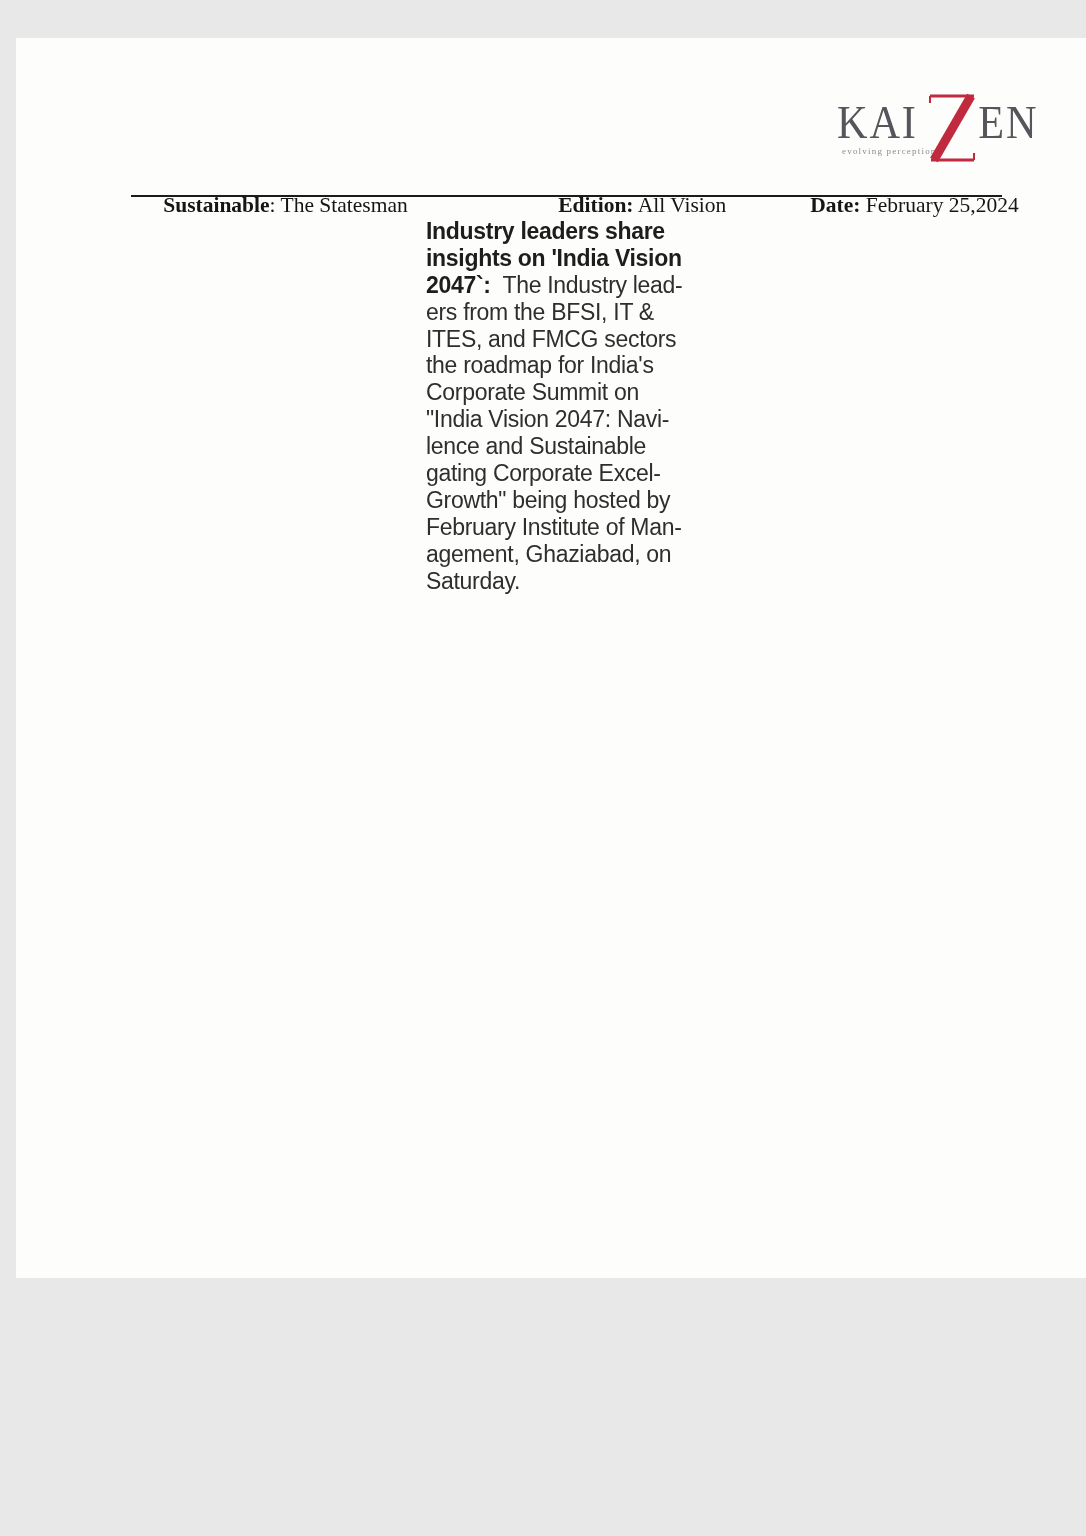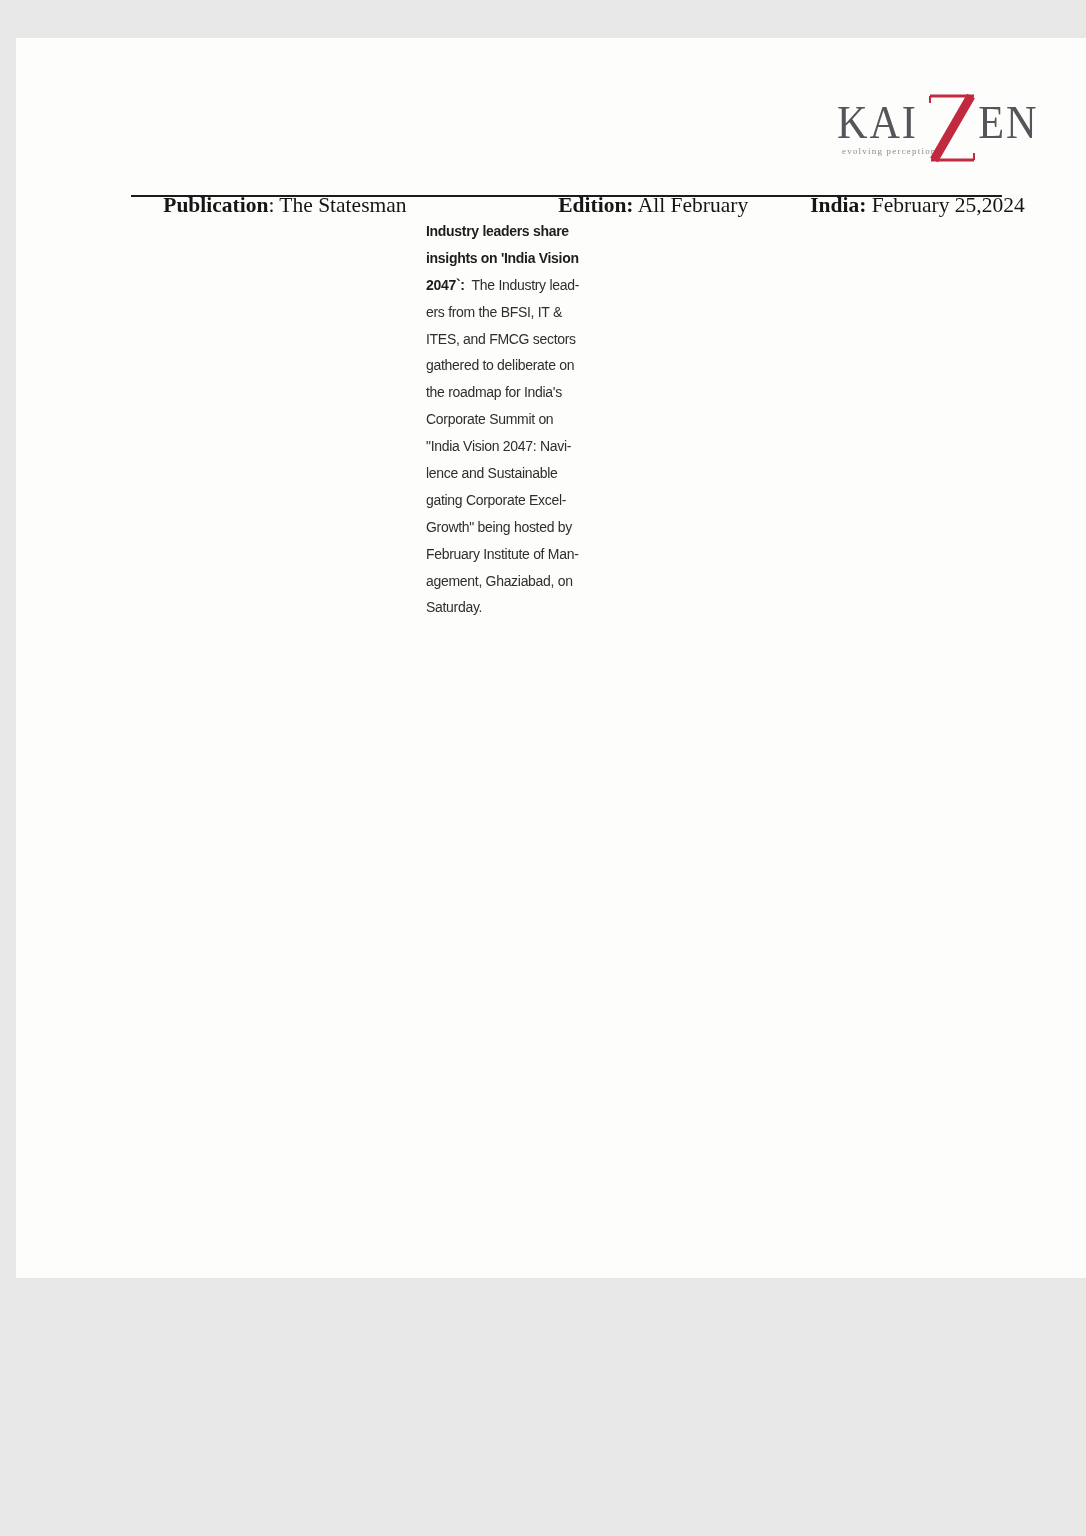--- a/index.html
+++ b/index.html
@@ -54,21 +54,21 @@
   .seg-publication { left: 0; }
   .seg-edition { left: 395px; }
   .seg-date { left: 647px; }
   .meta-seg .b { font-weight: 700; }
 
   
   .article {
     position: absolute; left: 410px; top: 180px;
     width: 310px;
     font-family: "Liberation Sans", sans-serif;
-    font-size: 14px; line-height: 26.9px;
+    font-size: 23px; line-height: 26.9px;
     color: #2e2e2e;
     letter-spacing: -0.3px;
   }
   .article-line { white-space: pre; height: 26.9px; }
   .article-line .hb { font-weight: 700; color: #1d1d1d; }
 </style>
 </head>
 <body>
 
 <div class="page">
@@ -85,37 +85,36 @@
           <path d="M52 70 V63" stroke-width="2"></path>
         </g>
       </svg>
     </span>
     <span class="logo-letters en">EN</span>
     <div class="logo-tagline">evolving perceptions</div>
   </div>
 
   <div class="meta-row">
     <div class="meta-seg seg-publication">
-      <span class="b">Publication</span><span>: The Statesman</span>
+      <span class="b">Sustainable</span><span>: The Statesman</span>
     </div>
     <div class="meta-seg seg-edition">
-      <span class="b">Edition:</span><span> All February</span>
+      <span class="b">Edition:</span><span> All Vision</span>
     </div>
     <div class="meta-seg seg-date">
-      <span class="b">India:</span><span> February 25,2024</span>
+      <span class="b">Date:</span><span> February 25,2024</span>
     </div>
   </div>
 
   <div class="article">
     <div class="article-line"><span class="hb">Industry leaders share</span><span></span></div>
     <div class="article-line"><span class="hb">insights on 'India Vision</span><span></span></div>
     <div class="article-line"><span class="hb">2047`:</span><span>  The Industry lead-</span></div>
     <div class="article-line"><span class="hb"></span><span>ers from the BFSI, IT &amp;</span></div>
     <div class="article-line"><span class="hb"></span><span>ITES, and FMCG sectors</span></div>
-    <div class="article-line"><span class="hb"></span><span>gathered to deliberate on</span></div>
     <div class="article-line"><span class="hb"></span><span>the roadmap for India's</span></div>
     <div class="article-line"><span class="hb"></span><span>Corporate Summit on</span></div>
     <div class="article-line"><span class="hb"></span><span>"India Vision 2047: Navi-</span></div>
     <div class="article-line"><span class="hb"></span><span>lence and Sustainable</span></div>
     <div class="article-line"><span class="hb"></span><span>gating Corporate Excel-</span></div>
     <div class="article-line"><span class="hb"></span><span>Growth" being hosted by</span></div>
     <div class="article-line"><span class="hb"></span><span>February Institute of Man-</span></div>
     <div class="article-line"><span class="hb"></span><span>agement, Ghaziabad, on</span></div>
     <div class="article-line"><span class="hb"></span><span>Saturday.</span></div>
   </div>

